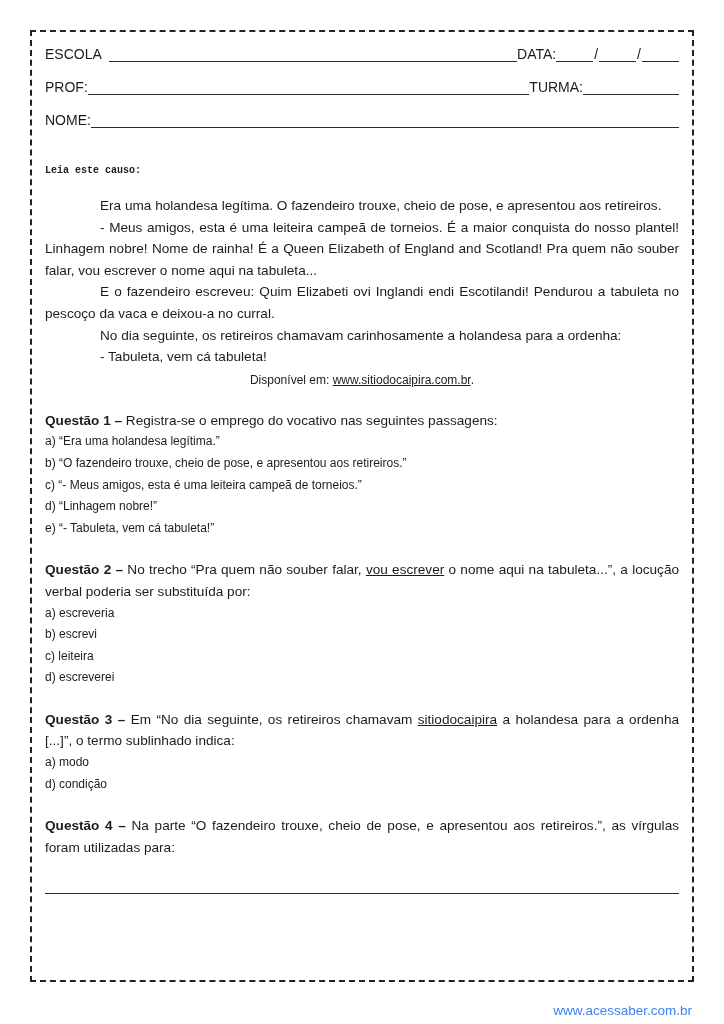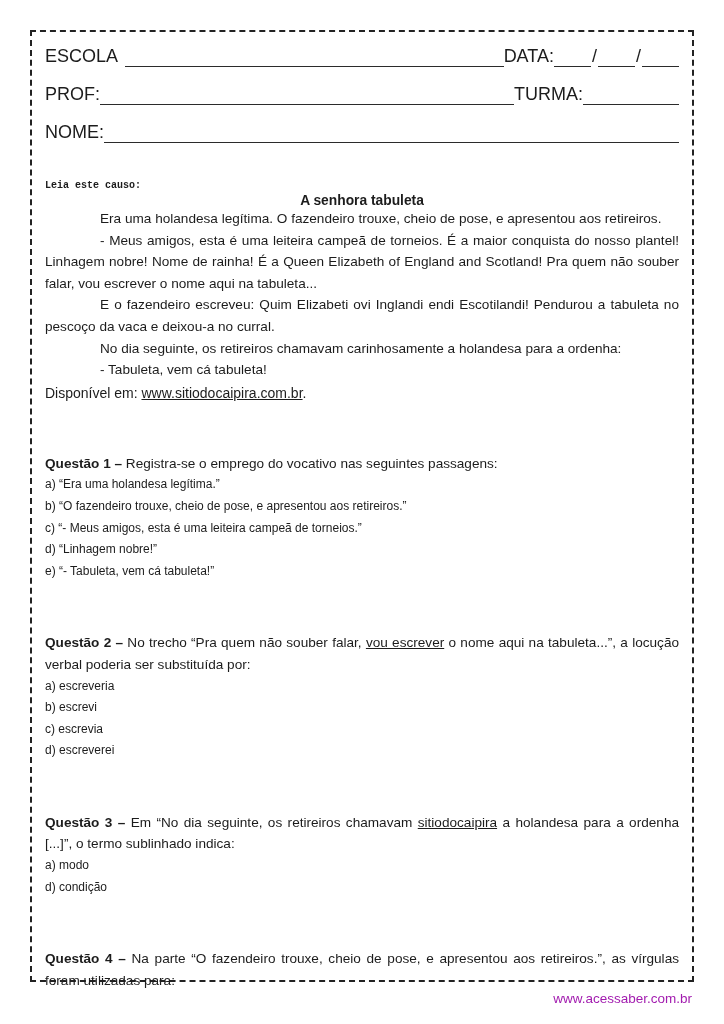--- a/index.html
+++ b/index.html
@@ -17,21 +17,21 @@
     left: 30px; top: 30px; right: 30px; bottom: 42px;
     border: 2px dashed #222222;
     box-sizing: border-box;
     padding: 14px 13px 0 13px;
   }
   
   .hdr-row {
     display: flex;
     align-items: flex-end;
     margin-bottom: 17px;
-    font-size: 18px;
+    font-size: 14px;
   }
   .hdr-label { white-space: pre; }
   .blank {
     border-bottom: 1.4px solid #2b2b2b;
     height: 15px;
     box-sizing: border-box;
   }
   .grow { flex: 1 1 auto; }
   .gap-left { margin-left: 7px; }
   .date-blank { width: 37px; }
@@ -43,60 +43,60 @@
     font-size: 10px;
     margin: 37px 0 0 0;
     font-family: Liberation Mono, monospace;
   }
   .title {
     font-weight: bold;
     font-size: 13.8px;
     text-align: center;
     margin: 2px 0 0 0;
   }
-  .story { }
+  .story { margin-top: 19px; }
   .story p {
     margin: 0;
     text-align: justify;
     text-indent: 55px;
     font-size: 13.6px;
     line-height: 21.6px;
   }
   .source {
-    text-align: left;
-    font-size: 14px;
+    text-align: center;
+    font-size: 12px;
     line-height: 20px;
     margin: 2px 0 0 0;
   }
   .u { text-decoration: underline; }
   
-  .question { margin-top: 50px; }
+  .question { margin-top: 20px; }
   .q-head {
     margin: 0;
     font-size: 13.6px;
     line-height: 21.6px;
     text-align: justify;
   }
   .q-head strong { font-weight: bold; }
   .option {
     margin: 0;
     font-size: 12px;
     line-height: 21.6px;
   }
   .answer-line {
     border-bottom: 1.4px solid #2b2b2b;
     height: 20px;
     margin-top: 15px;
   }
   .footer {
     position: absolute;
     right: 32px;
-    bottom: 18px;
+    bottom: 6px;
     font-size: 13.5px;
-    color: #a21caf;
+    color: #3b82f6;
   }
 </style>
 </head>
 <body>
 
 <div class="sheet">
 
   <div class="hdr-row">
     <span class="hdr-label">ESCOLA</span>
     <span class="blank grow gap-left"></span>
@@ -114,21 +114,20 @@
     <span class="hdr-label">TURMA:</span>
     <span class="blank turma-blank"></span>
   </div>
 
   <div class="hdr-row">
     <span class="hdr-label">NOME:</span>
     <span class="blank grow"></span>
   </div>
 
   <p class="lead">Leia este causo:</p>
-  <p class="title">A senhora tabuleta</p>
 
   <div class="story">
     <p>Era uma holandesa legítima. O fazendeiro trouxe, cheio de pose, e apresentou aos retireiros.</p>
     <p>- Meus amigos, esta é uma leiteira campeã de torneios. É a maior conquista do nosso plantel! Linhagem nobre! Nome de rainha! É a Queen Elizabeth of England and Scotland! Pra quem não souber falar, vou escrever o nome aqui na tabuleta...</p>
     <p>E o fazendeiro escreveu: Quim Elizabeti ovi Inglandi endi Escotilandi! Pendurou a tabuleta no pescoço da vaca e deixou-a no curral.</p>
     <p>No dia seguinte, os retireiros chamavam carinhosamente a holandesa para a ordenha:</p>
     <p>- Tabuleta, vem cá tabuleta!</p>
   </div>
 
   <p class="source"><span>Disponível em: </span><span class="u">www.sitiodocaipira.com.br</span><span>.</span></p>
@@ -139,21 +138,21 @@
     <p class="option">b) “O fazendeiro trouxe, cheio de pose, e apresentou aos retireiros.”</p>
     <p class="option">c) “- Meus amigos, esta é uma leiteira campeã de torneios.”</p>
     <p class="option">d) “Linhagem nobre!”</p>
     <p class="option">e) “- Tabuleta, vem cá tabuleta!”</p>
   </div>
 
   <div class="question">
     <p class="q-head"><strong>Questão 2 –</strong><span> No trecho “Pra quem não souber falar, </span><span class="u">vou escrever</span><span> o nome aqui na tabuleta...”, a locução verbal poderia ser substituída por:</span></p>
     <p class="option">a) escreveria</p>
     <p class="option">b) escrevi</p>
-    <p class="option">c) escrevia</p>
+    <p class="option">c) leiteira</p>
     <p class="option">d) escreverei</p>
   </div>
 
   <div class="question">
     <p class="q-head"><strong>Questão 3 –</strong><span> Em “No dia seguinte, os retireiros chamavam </span><span class="u">sitiodocaipira</span><span> a holandesa para a ordenha [...]”, o termo sublinhado indica:</span></p>
     <p class="option">a) modo</p>
     <p class="option">d) condição</p>
   </div>
 
   <div class="question">

